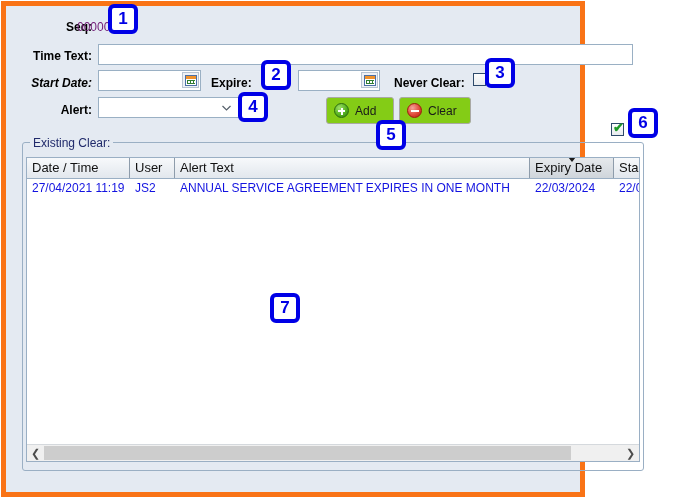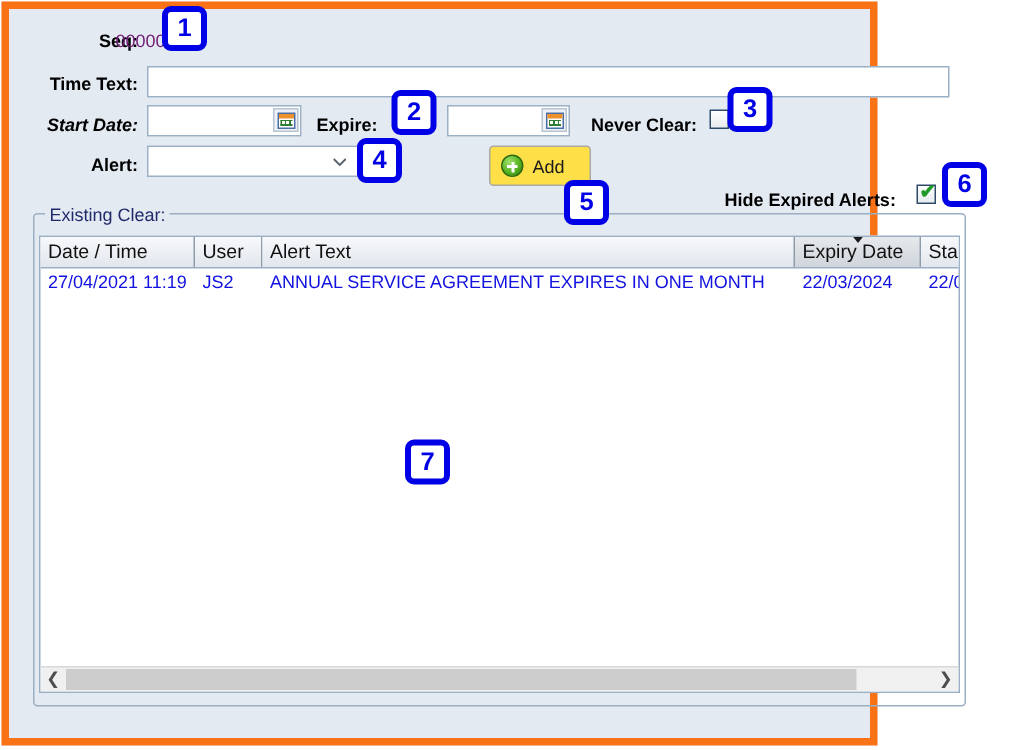--- a/index.html
+++ b/index.html
@@ -130,21 +130,21 @@
     color: #1f9a28;
     font-size: 13px;
     font-weight: bold;
     line-height: 13px;
     text-align: center;
   }
 
   
   .btn {
     position: absolute;
-    background: #fde047;
+    background: #84cc16;
     border: 1px solid #a9a9a4;
     border-radius: 3px;
     box-sizing: border-box;
     display: flex;
     align-items: center;
     gap: 6px;
     padding-left: 7px;
     padding-right: 9px;
     font-size: 12px;
     color: #1a1a1a;
@@ -350,22 +350,25 @@
           <path d="M0.5 1 L4.5 5 L8.5 1" fill="none" stroke="#56606b" stroke-width="1.2"></path>
         </svg>
     </span>
   </div>
 
   <div class="btn" style="left:320px; top:91px; width:68px; height:27px;">
     <span class="bico ico-add"></span>
     <span>Add</span>
   </div>
 
-
-  <div class="lbl" style="left:477px; top:120px;">Hide Expired Alerts:</div>
+  <div class="btn" style="left:393px; top:91px; width:72px; height:27px;">
+    <span class="bico ico-clear"></span>
+    <span>Clear</span>
+  </div>
+
   <div class="cbox" style="left:605px; top:117px;">
     <span class="tick">✔</span>
   </div>
 
   <div id="groupbox"></div>
   <div id="group-legend">Existing Clear:</div>
 
   <div id="grid">
     <div id="grid-head"><div class="hcell" style="width: 103px;"><span>Date / Time</span></div><div class="hcell" style="width: 45px;"><span>User</span></div><div class="hcell" style="width: 355px;"><span>Alert Text</span></div><div class="hcell sorted" style="width: 84px;"><span>Expiry Date</span><span class="sortarrow"></span></div><div class="hcell" style="width: 40px;"><span>Sta</span></div></div>
     <div id="grid-body">

